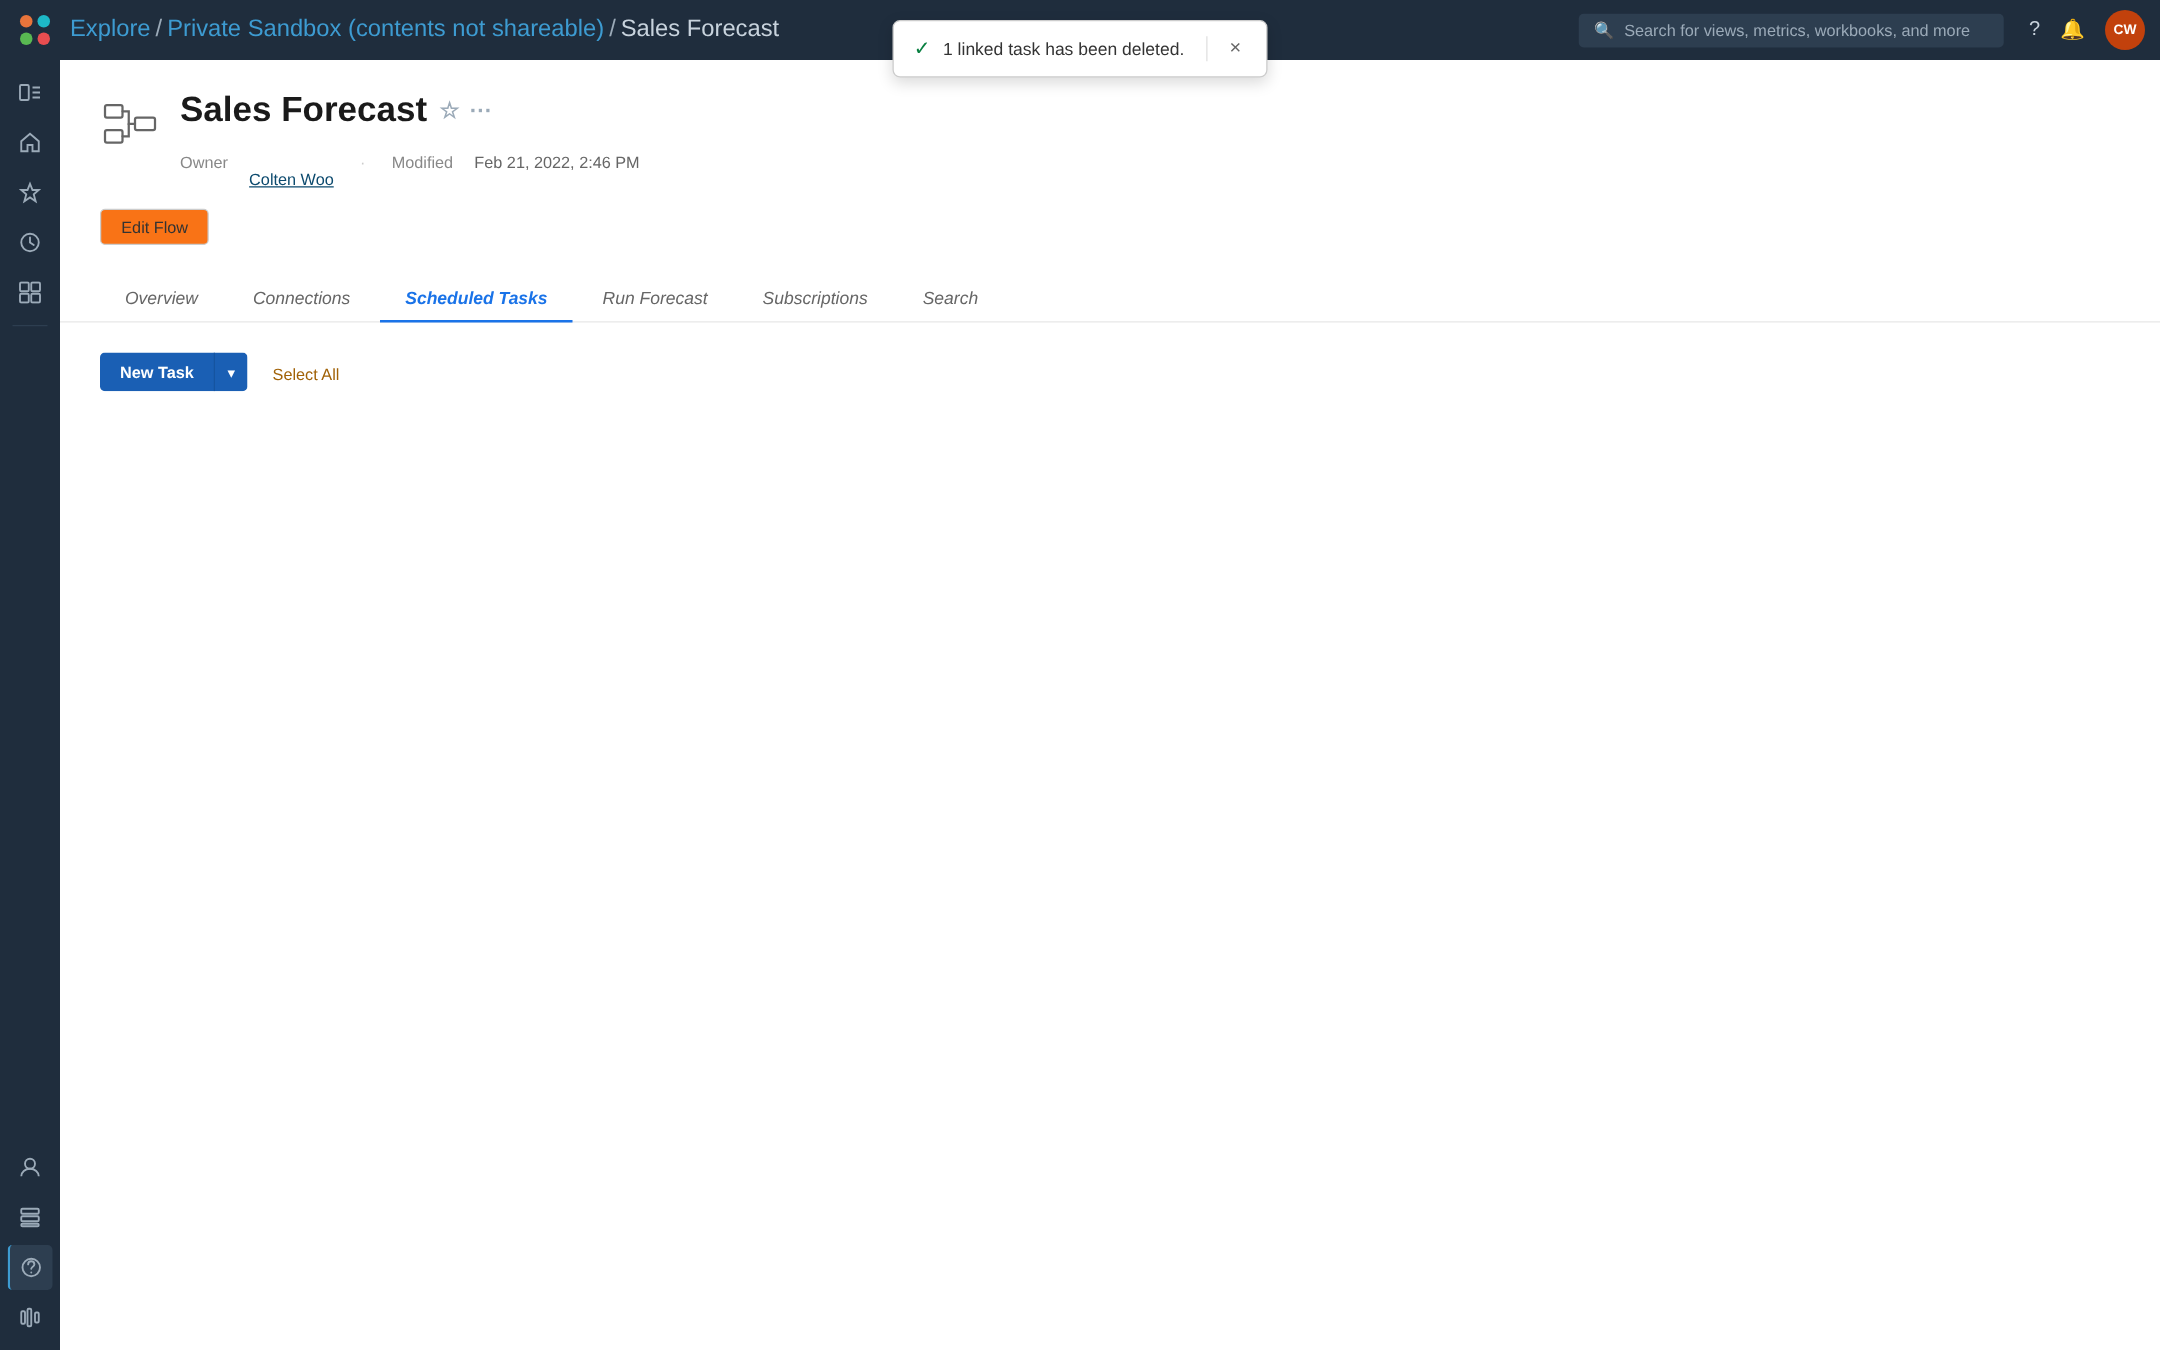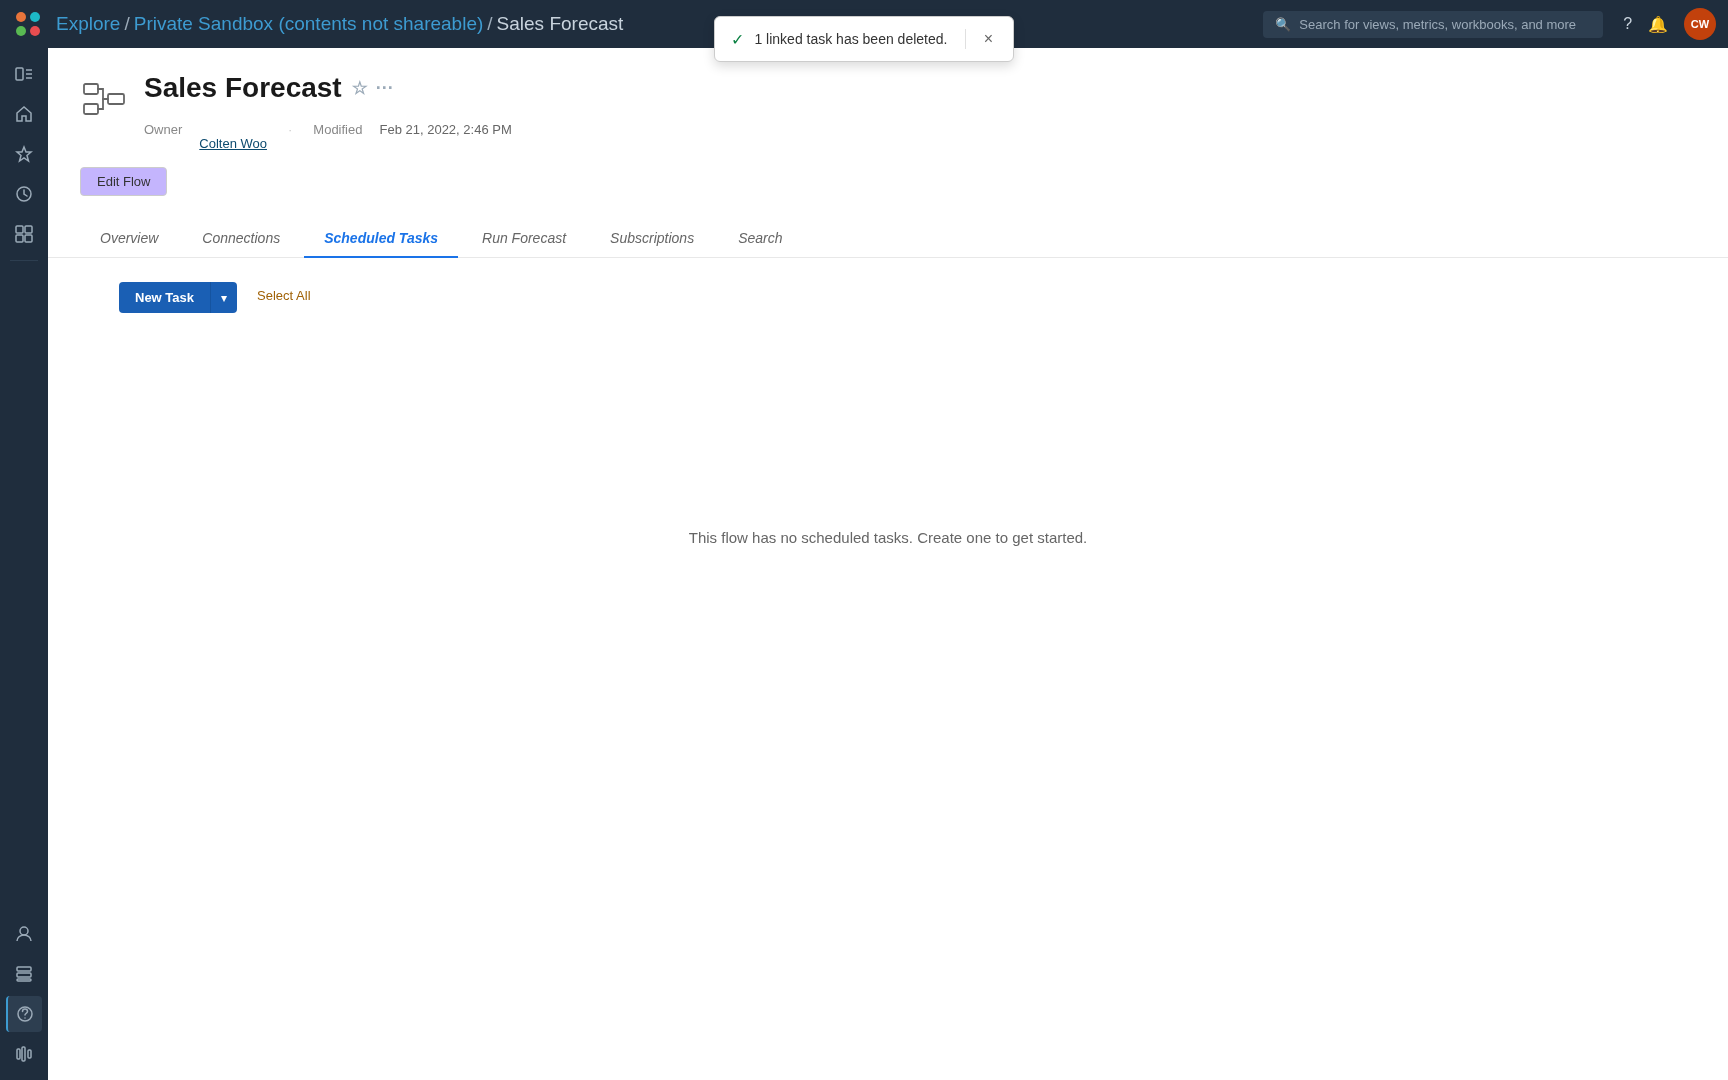--- a/index.html
+++ b/index.html
@@ -83,41 +83,41 @@
     }
     .title-actions { display: flex; align-items: center; gap: 8px; }
     .star-icon { color: #9baab8; font-size: 18px; cursor: pointer; }
     .more-icon { color: #9baab8; font-size: 18px; cursor: pointer; }
     .page-meta { font-size: 13px; color: #666; display: flex; gap: 17px; align-items: center; }
     .meta-label { color: #888; }
     .meta-owner { color: #0c4a6e; cursor: pointer; margin-top: 28px; }
     .meta-separator { margin: 0 4px; color: #ccc; }
 
     .edit-flow-btn {
-      padding: 6px 16px; border: 1px solid #ccc; background: #c4b5fd;
+      padding: 6px 16px; border: 1px solid #ccc; background: #f97316;
       border-radius: 4px; font-size: 13px; cursor: pointer; color: #333;
       margin-bottom: 16px;
     }
 
     
     .tabs {
       display: flex; gap: 4px; margin-top: 8px; font-style: italic;
     }
     .tab {
       padding: 10px 20px; font-size: 14px; cursor: pointer; color: #666;
       border-bottom: 2px solid transparent; margin-bottom: -1px;
       white-space: nowrap;
     }
     .tab.active { color: #1a73e8; border-bottom: 2px solid #1a73e8; font-weight: 600; }
 
     
     .tab-content { padding: 24px 32px; }
 
     
-    .action-bar { display: flex; align-items: flex-start; gap: 12px; margin-bottom: 24px; margin-left: 39px; }
+    .action-bar { display: flex; align-items: flex-end; gap: 12px; margin-bottom: 24px; }
     .new-task-btn-group { display: flex; align-items: stretch; border-radius: 4px; overflow: hidden; }
     .new-task-btn {
       background: #1a5fb4; color: white; border: none; padding: 8px 16px;
       font-size: 13px; font-weight: 600; cursor: pointer; border-right: 1px solid #1554a0;
     }
     .new-task-dropdown {
       background: #1a5fb4; color: white; border: none; padding: 8px 10px;
       font-size: 12px; cursor: pointer; display: flex; align-items: center;
     }
     .select-all-btn {
@@ -291,23 +291,20 @@
     <div class="tab-content">
       <div class="action-bar">
         <div class="new-task-btn-group">
           <button class="new-task-btn">New Task</button>
           <button class="new-task-dropdown">
             <span>▾</span>
           </button>
         </div>
         <button class="select-all-btn">Select All</button>
       </div>
-      <div class="empty-state">
-        <span>This flow has no scheduled tasks. Create one to get started.</span>
-      </div>
     </div>
   </main>
 
 </div>
 
 <div class="toast">
   <span class="toast-check">✓</span>
   <span class="toast-msg">1 linked task has been deleted.</span>
   <div class="toast-divider"></div>
   <button class="toast-close">×</button>

